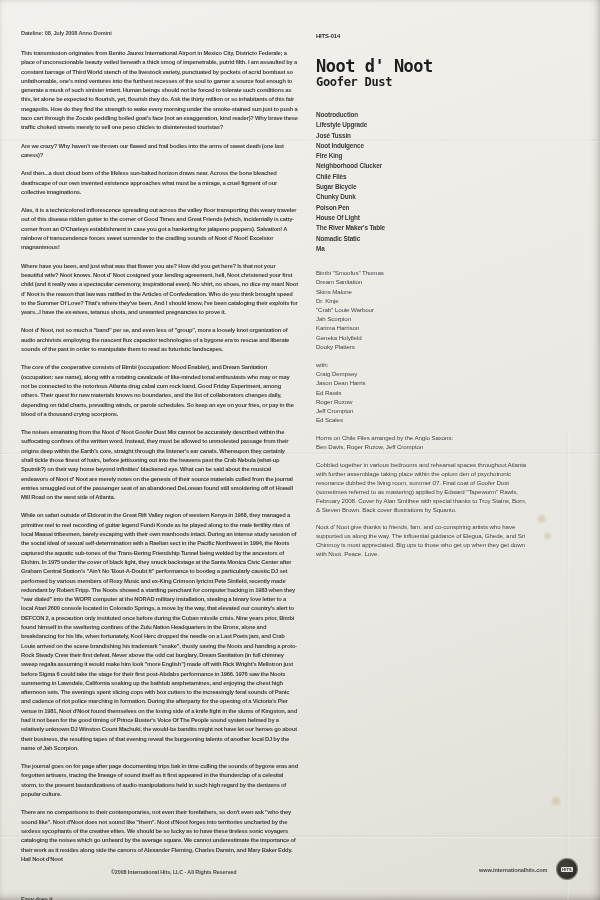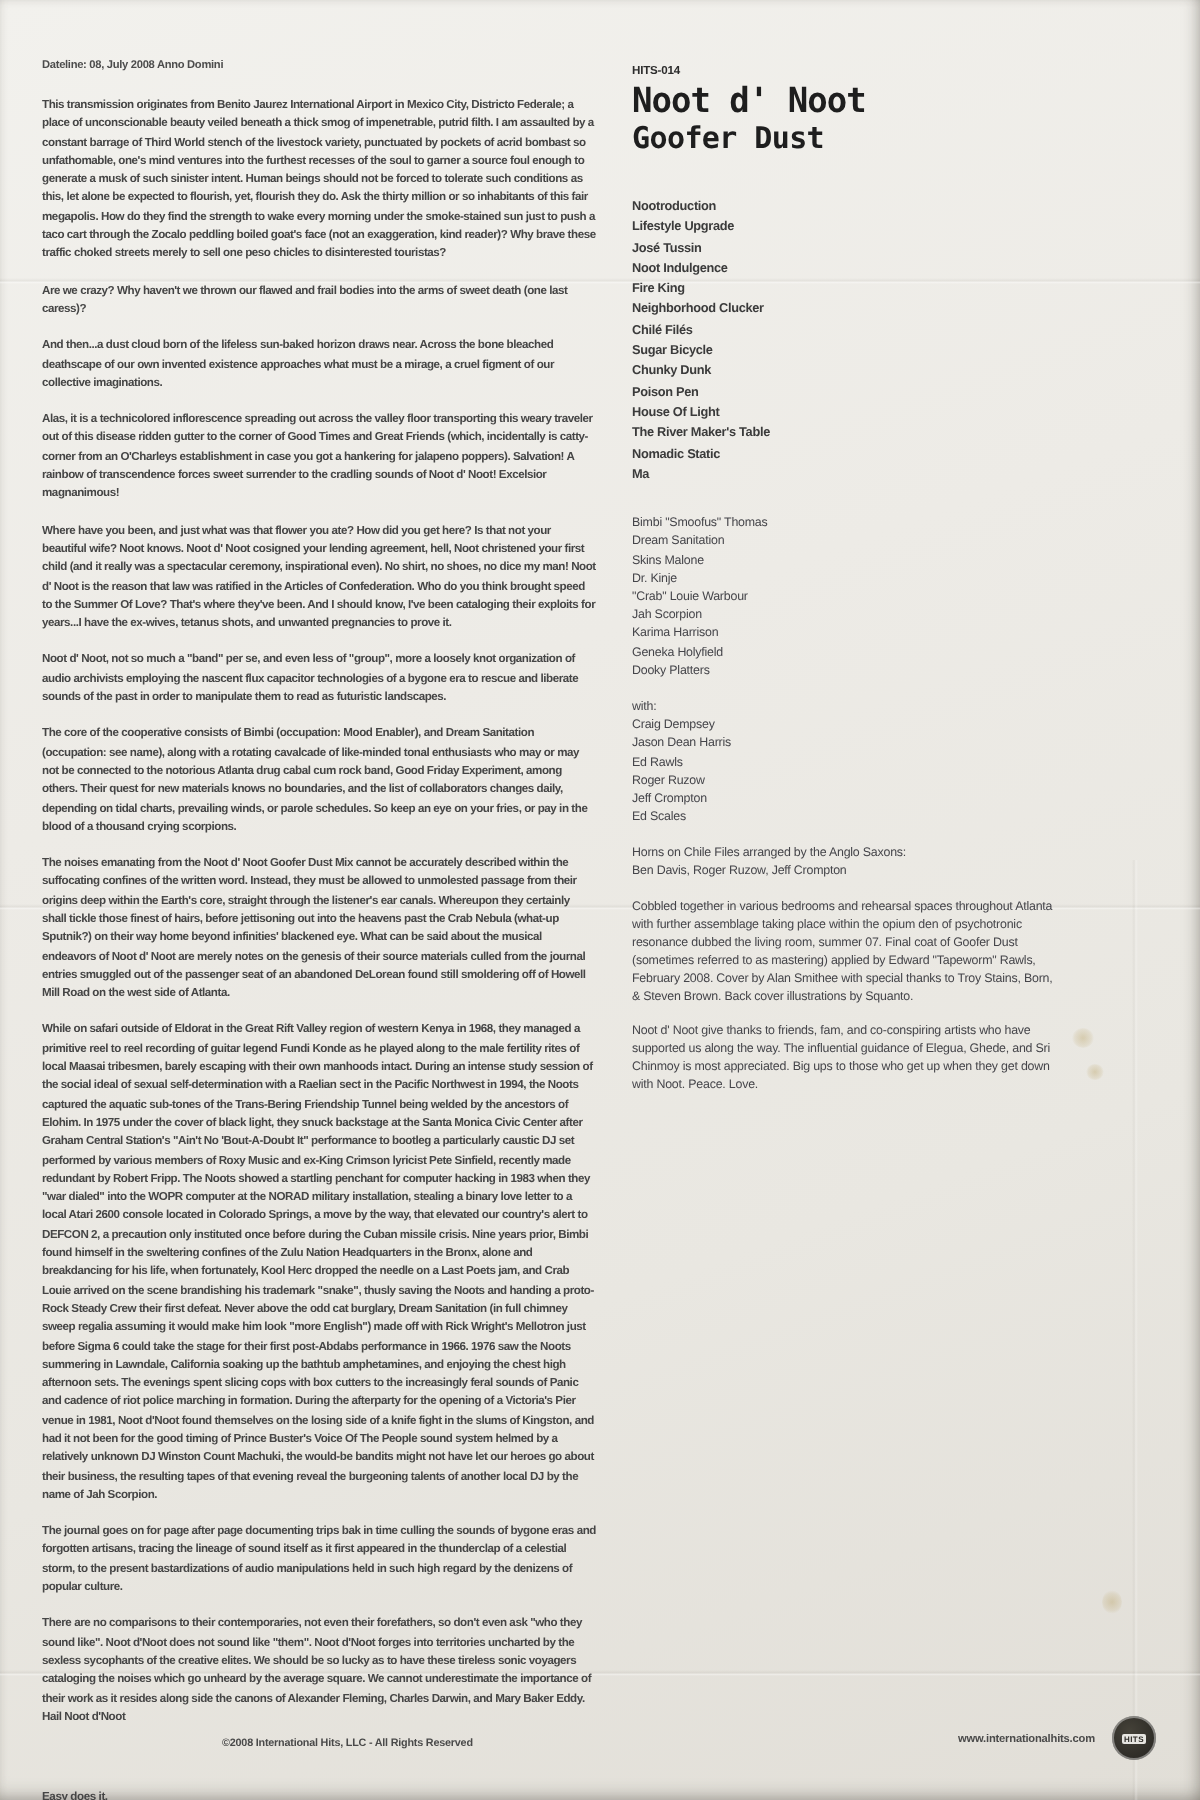--- a/index.html
+++ b/index.html
@@ -20,22 +20,22 @@
   .left-col{position:absolute;left:21px;top:30px;width:277px;color:#474747;}
   .dateline{font-size:5.6px;font-weight:700;letter-spacing:-.15px;margin-bottom:13px;color:#4c4c4c;}
   .body-par{font-size:5.8px;font-weight:700;letter-spacing:-.22px;line-height:9.3px;
             margin:0 0 9px 0;color:#454545;text-align:left;}
   .signoff{margin-top:30px;font-size:5.8px;font-weight:700;letter-spacing:-.2px;line-height:10px;color:#454545;}
 
   
   .right-col{position:absolute;left:316px;top:33px;width:218px;color:#3c3c3c;}
   .catalog{font-size:5.8px;font-weight:700;letter-spacing:-.1px;color:#2c2c2c;}
   .artist-title{font-family:"DejaVu Sans Mono",monospace;font-weight:700;font-size:17px;
-            letter-spacing:-.5px;color:#1e1e1e;margin-top:2px;transform:scaleY(1.02);}
-  .album-title{font-family:"DejaVu Sans Mono",monospace;font-weight:700;font-size:15px;
+            letter-spacing:-.5px;color:#1e1e1e;margin-top:17px;transform:scaleY(1.02);}
+  .album-title{font-family:"DejaVu Sans Mono",monospace;font-weight:700;font-size:12px;
             letter-spacing:-.3px;color:#1e1e1e;margin-top:-1px;}
   .tracklist{margin-top:21px;}
   .track{font-size:6.4px;font-weight:700;letter-spacing:-.15px;line-height:10.3px;color:#3b3b3b;}
   .personnel{margin-top:14px;}
   .person{font-size:6.2px;line-height:9.2px;letter-spacing:-.1px;color:#45454a;}
   .with-group{margin-top:9px;}
   .horns{margin-top:10px;}
   .credit-line{font-size:6.2px;line-height:8.8px;letter-spacing:-.1px;color:#45454a;}
   .notes-par{font-size:6.2px;line-height:8.9px;letter-spacing:-.1px;color:#45454a;margin-top:9px;width:214px;}
 

